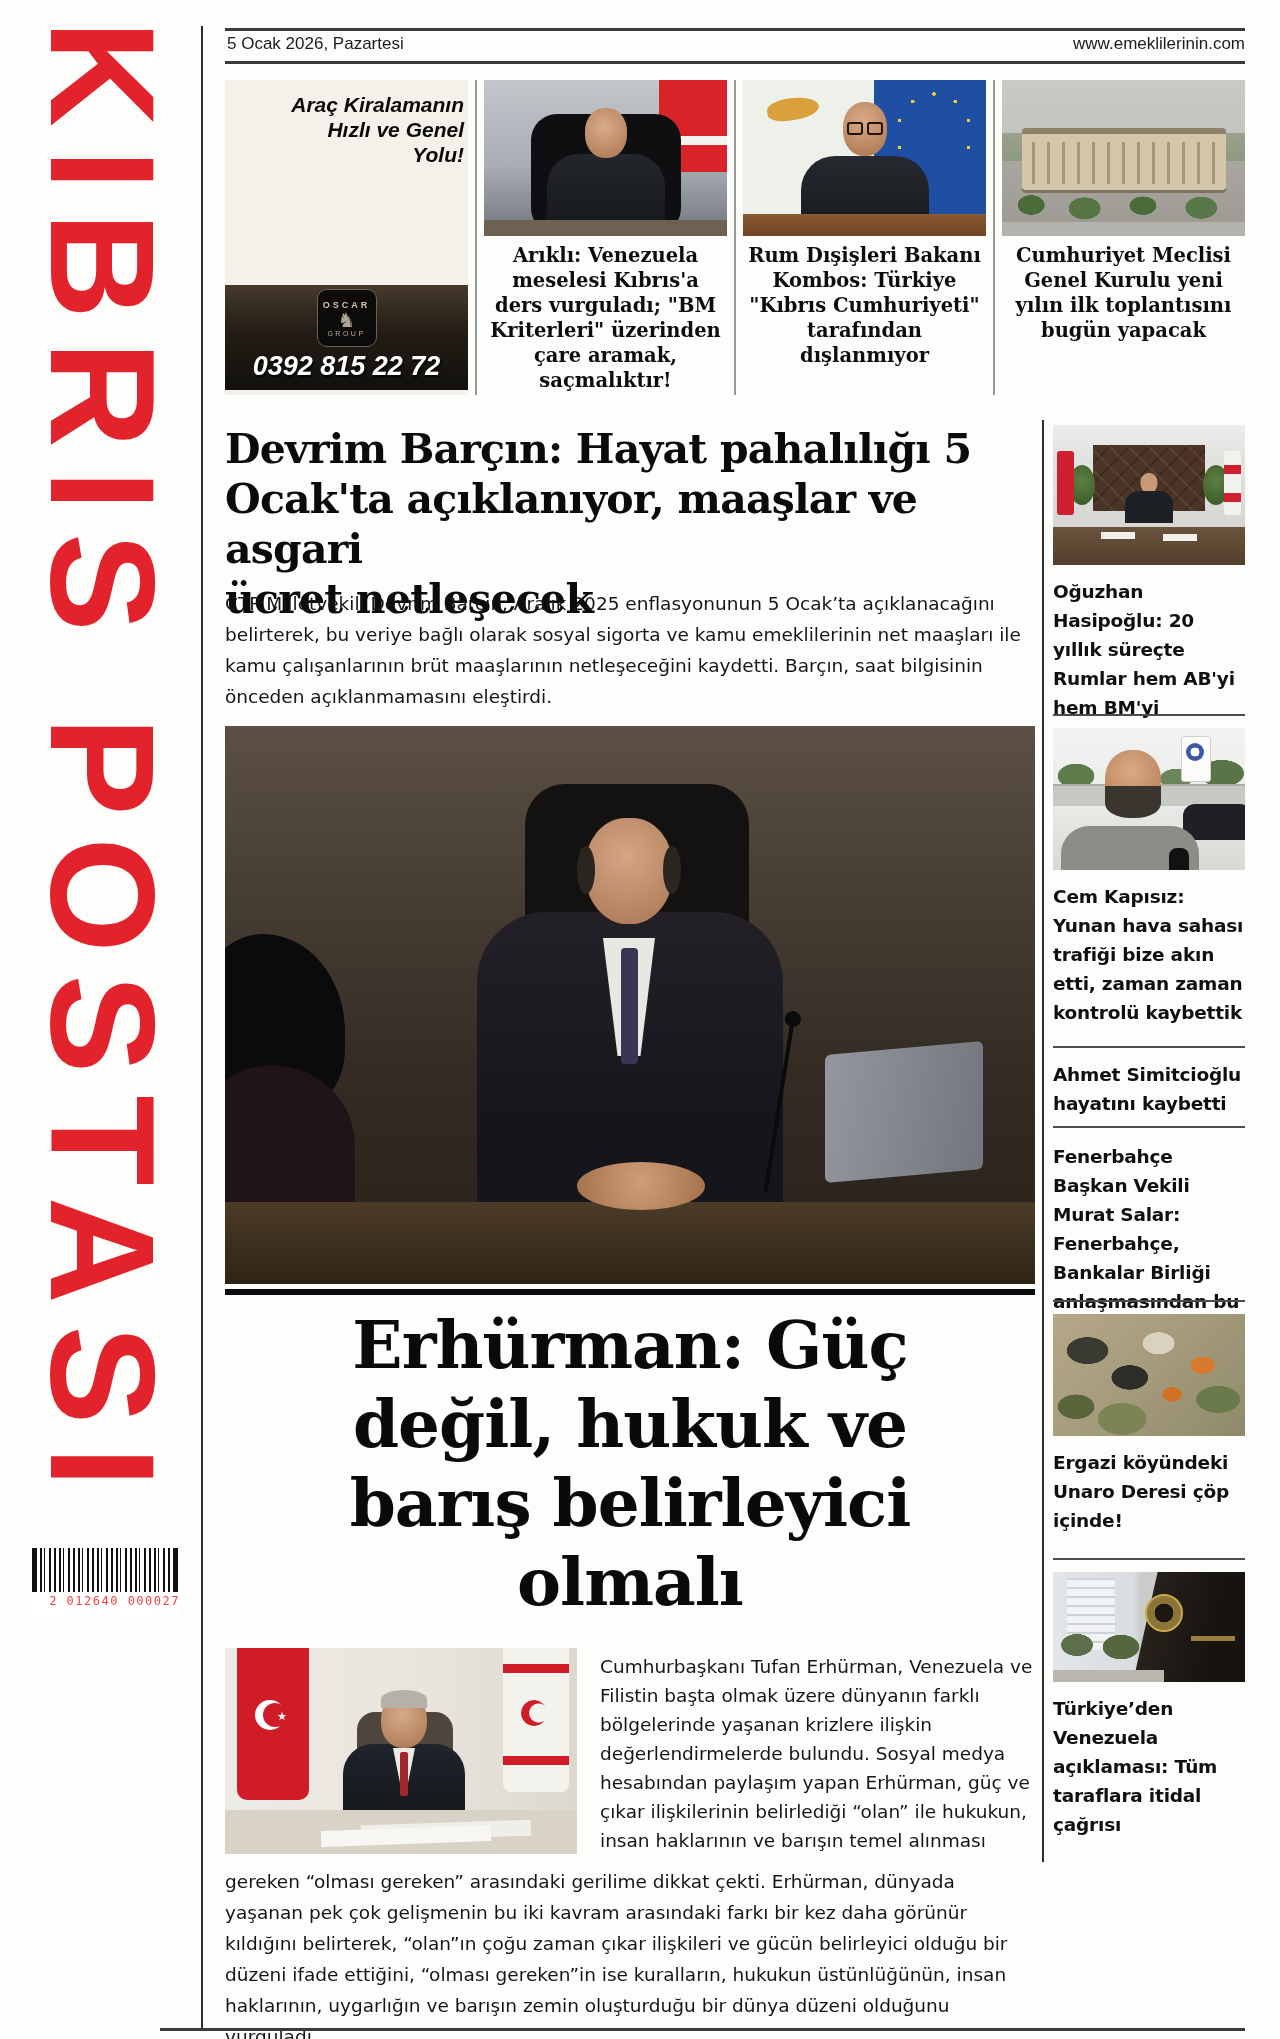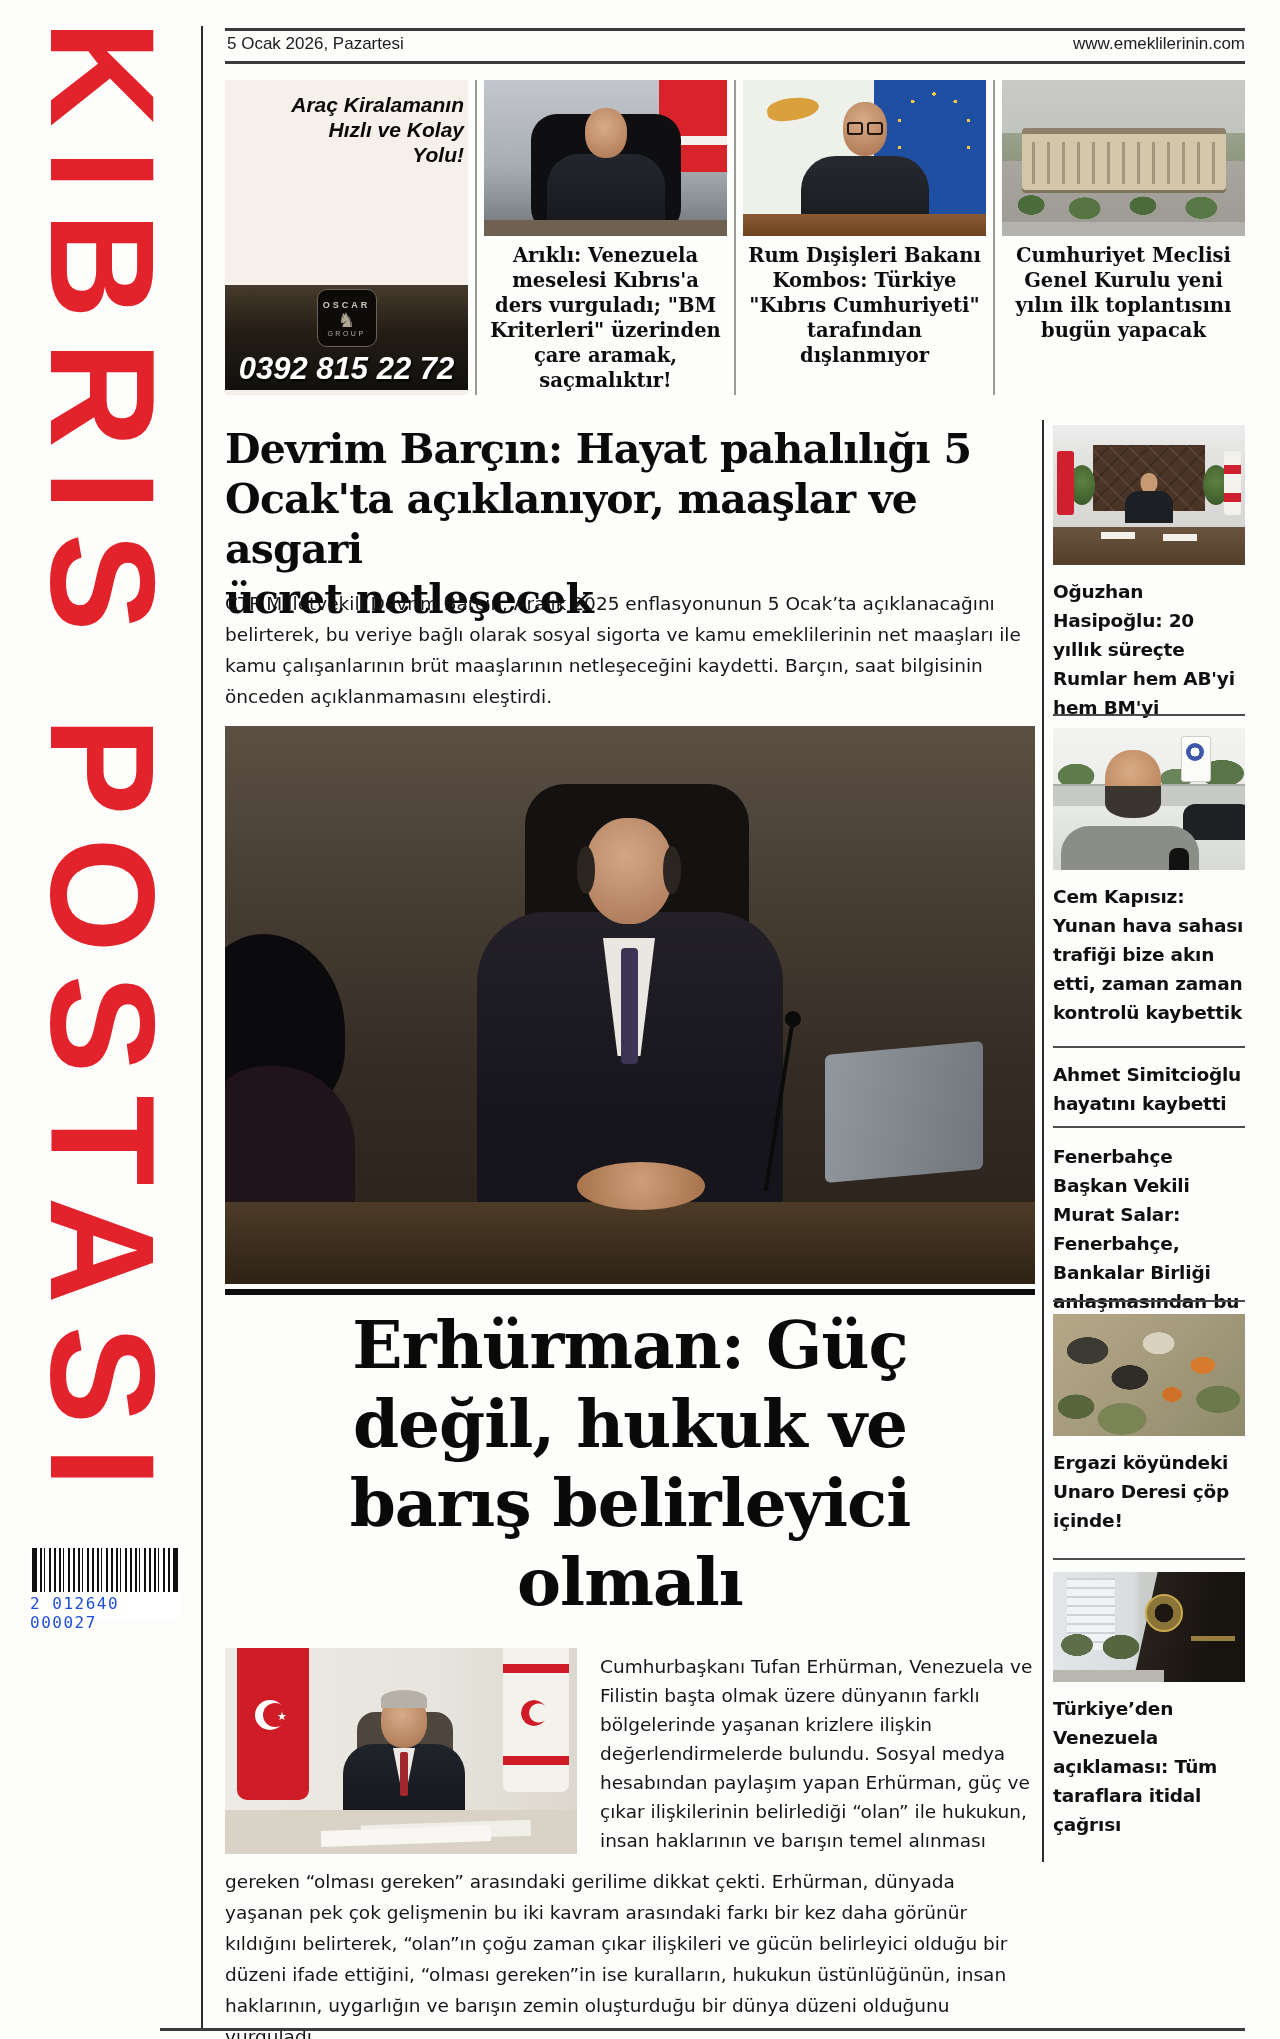--- a/index.html
+++ b/index.html
@@ -8,22 +8,22 @@
 
   
   .masthead-title{position:absolute;left:16px;top:20px;height:1526px;width:172px;
     writing-mode:vertical-rl;white-space:nowrap;
     font-family:"Liberation Sans",sans-serif;font-weight:bold;font-size:148px;
     line-height:172px;letter-spacing:22px;color:#e3232c;}
   .barcode{position:absolute;left:30px;top:1548px;width:150px;height:70px;background:#fff;}
   .barcode-bars{height:44px;margin:0 2px;
     background:repeating-linear-gradient(90deg,#101010 0 2px,#fff 2px 5px,#101010 5px 7px,#fff 7px 9px,#101010 9px 10px,#fff 10px 14px,#101010 14px 16px,#fff 16px 19px);
     border-left:3px solid #101010;border-right:3px solid #101010;}
-  .barcode-digits{font-family:"DejaVu Sans Mono",monospace;font-size:16px;letter-spacing:1.5px;
-    text-align:left;color:#1d4ed8;padding-top:2px;}
+  .barcode-digits{font-family:"DejaVu Sans Mono",monospace;font-size:12px;letter-spacing:1.5px;
+    text-align:right;color:#ef4444;padding-top:2px;}
   .vsep-masthead{position:absolute;left:201px;top:26px;width:2px;height:2004px;background:#2d2d2d;}
 
   
   .rule{position:absolute;background:#3a3a3a;}
   .header-rule-top{left:225px;top:28px;width:1020px;height:3px;}
   .header-rule-bottom{left:225px;top:61px;width:1020px;height:3px;}
   .header-date{position:absolute;left:227px;top:34px;font-size:17px;color:#1c1c1c;}
   .header-url{position:absolute;right:35px;top:34px;font-size:17px;color:#1c1c1c;}
 
   
@@ -46,21 +46,21 @@
       radial-gradient(26px 18px at 18% 80%,#e07a2e 0%,rgba(224,122,46,0) 100%),
       radial-gradient(22px 14px at 45% 86%,#c96a28 0%,rgba(201,106,40,0) 100%),
       linear-gradient(115deg,#efe0cd 0%,#e3c3a2 40%,#caa07c 75%,#b98f6e 100%);}
   .ad-bottom{height:105px;position:relative;display:flex;flex-direction:column;align-items:center;
     background:linear-gradient(180deg,#463a2c 0%,#241d15 45%,#11100d 100%);}
   .oscar-logo{margin-top:4px;width:58px;height:56px;background:#0c0b09;border:1px solid #6a6356;
     border-radius:10px;display:flex;flex-direction:column;align-items:center;justify-content:center;}
   .oscar-name{font-size:9px;letter-spacing:3px;color:#cfc8ba;font-weight:bold;}
   .oscar-horse{font-size:20px;line-height:20px;color:#b2a995;}
   .oscar-sub{font-size:7px;letter-spacing:2.5px;color:#b8b0a0;}
-  .ad-phone{margin-top:4px;color:#fff;font-style:italic;font-weight:bold;font-size:31px;
+  .ad-phone{margin-top:4px;color:#fff;font-style:italic;font-weight:bold;font-size:27px;
     text-shadow:1px 2px 2px #000;}
 
   
   .scene-arikli{background:linear-gradient(180deg,#c3c7cc 0%,#a8adb4 55%,#70747a 100%);}
   .scene-arikli .flag-trnc{position:absolute;right:-6px;top:-4px;width:74px;height:96px;
     background:linear-gradient(180deg,#d8232b 0%,#d8232b 62%,#f3f2ef 62%,#f3f2ef 72%,#d8232b 72%);}
   .scene-arikli .chair{position:absolute;left:50%;top:34px;transform:translateX(-50%);
     width:150px;height:120px;background:#0f0f12;border-radius:26px;}
   .scene-arikli .torso{position:absolute;left:50%;top:74px;transform:translateX(-50%);
     width:118px;height:82px;background:linear-gradient(180deg,#23262c,#15171b);border-radius:32px 32px 0 0;}
@@ -269,21 +269,21 @@
   <div class="rule header-rule-top"></div>
   <div class="header-date">5 Ocak 2026, Pazartesi</div>
   <div class="header-url">www.emeklilerinin.com</div>
   <div class="rule header-rule-bottom"></div>
 
   <div class="top-row">
 
     <div class="ad-card">
       <div class="ad-text">
         <div>Araç Kiralamanın</div>
-        <div>Hızlı ve Kolay</div>
+        <div>Hızlı ve Genel</div>
         <div>Yolu!</div>
       </div>
       <div class="ad-photo"></div>
       <div class="ad-bottom">
         <div class="oscar-logo">
           <span class="oscar-name">OSCAR</span>
           <span class="oscar-horse">♞</span>
           <span class="oscar-sub">GROUP</span>
         </div>
         <div class="ad-phone">0392 815 22 72</div>

